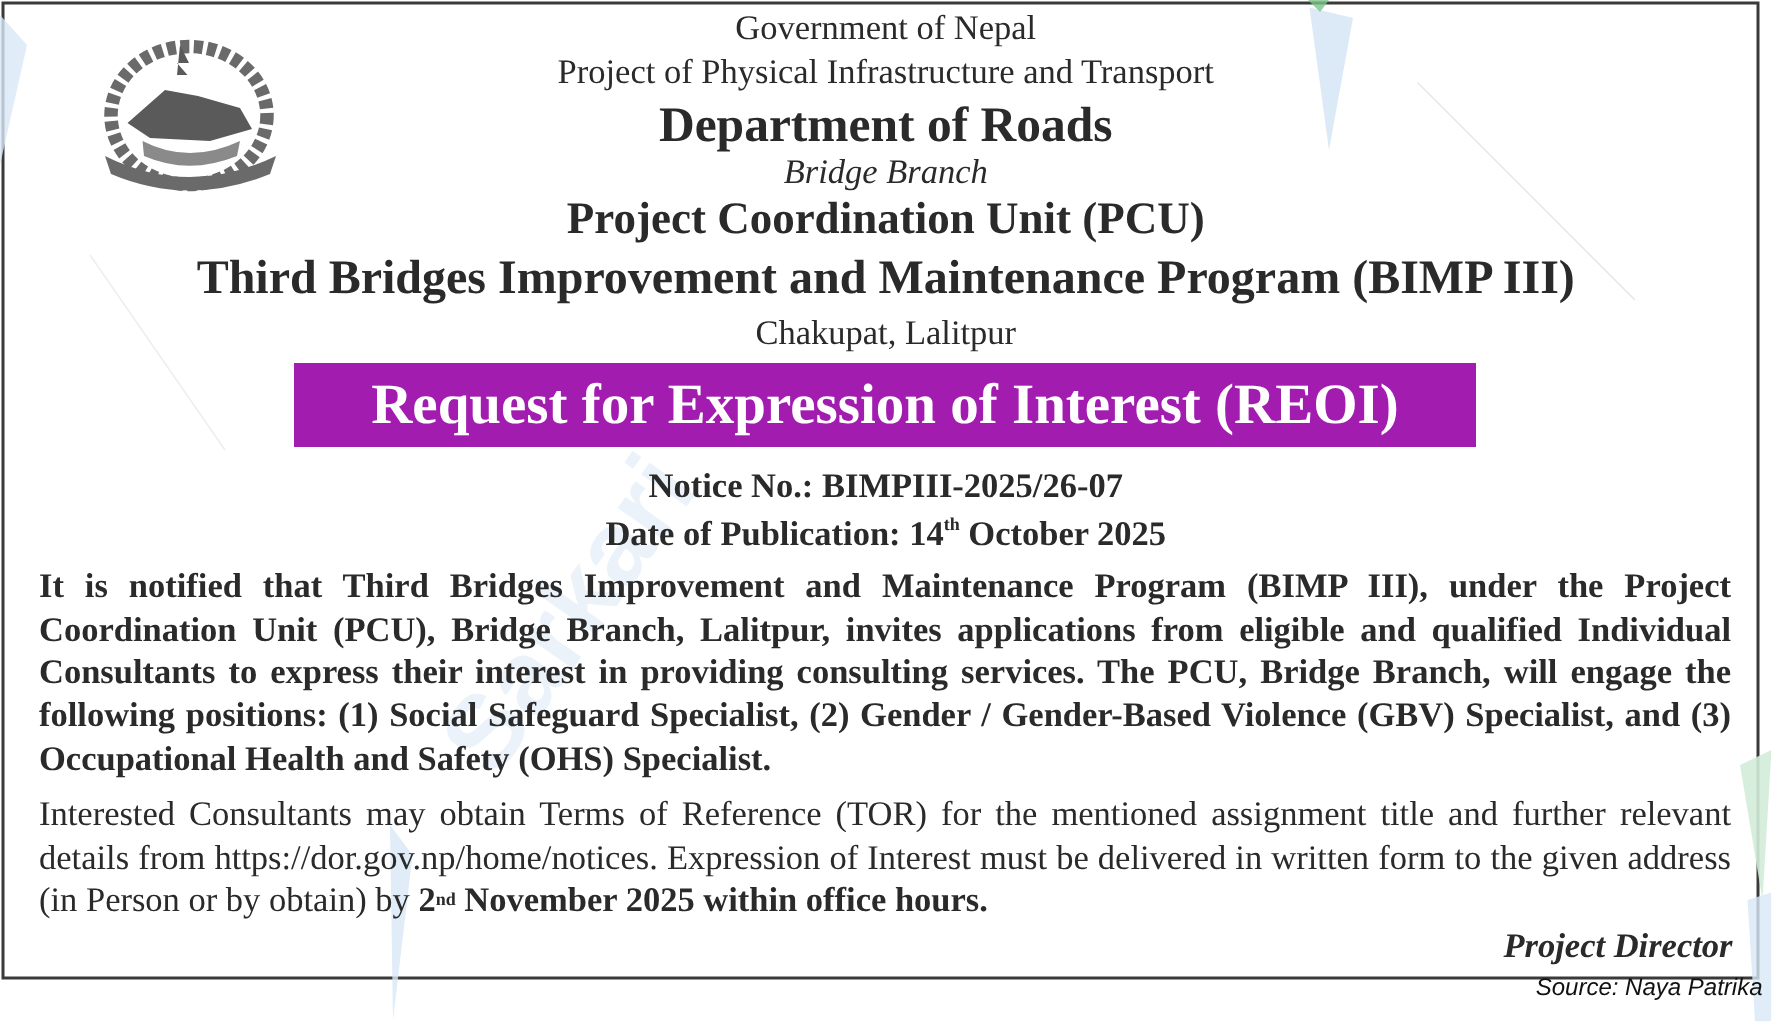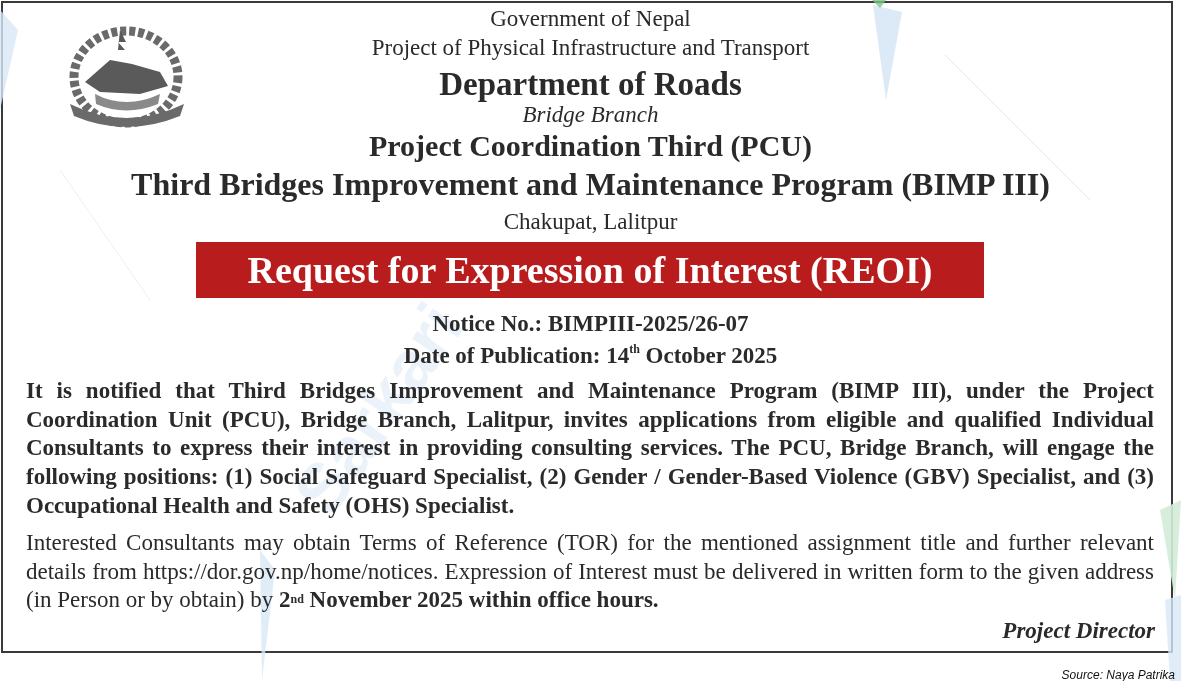--- a/index.html
+++ b/index.html
@@ -8,30 +8,30 @@
   .wm { position:absolute; pointer-events:none; }
   .emblem { position:absolute; left:60px; top:22px; width:135px; height:110px; }
   .hdr { position:absolute; left:0; width:1181px; text-align:center; white-space:nowrap; }
   .l1 { top:6px; font-size:23px; }
   .l2 { top:35px; font-size:23px; }
   .l3 { top:66px; font-size:33px; font-weight:bold; }
   .l4 { top:102px; font-size:23px;font-style:italic; }
   .l5 { top:129px; font-size:30px; font-weight:bold; }
   .l6 { top:166px; font-size:32px; font-weight:bold; }
   .l7 { top:209px; font-size:23px; }
-  .banner { position:absolute; left:196px; top:242px; width:788px; height:56px; background:#b91c1c; color:#fff; font-weight:bold; font-size:38px; text-align:center; line-height:56px; white-space:nowrap; }
+  .banner { position:absolute; left:196px; top:242px; width:788px; height:56px; background:#a21caf; color:#fff; font-weight:bold; font-size:38px; text-align:center; line-height:56px; white-space:nowrap; }
   .l8 { top:311px; font-size:23px; font-weight:bold; }
   .l9 { top:343px; font-size:23px; font-weight:bold; }
   sup { font-size:12px; vertical-align:top; position:relative; top:-1px;margin-top:16px; }
   .para { position:absolute; left:26px; width:1128px; font-size:23px; line-height:28.7px; text-align:justify; }
   .p1 { top:377px;font-weight:bold; }
   .p2 { top:529px; }
   .para b { font-weight:bold; }
   .sign { position:absolute; right:26px; top:618px; font-size:23px; font-weight:bold; font-style:italic; }
-  .source { position:absolute; right:6px; top:668px; font-family:"Liberation Sans", sans-serif; font-style:italic; font-size:12px; color:#111; }
+  .source { position:absolute; right:6px; top:650px; font-family:"Liberation Sans", sans-serif; font-style:italic; font-size:16px; color:#111; }
 </style>
 </head>
 <body>
 
 <div class="frame"></div>
 
 <svg class="wm" width="1181" height="681" style="left:0;top:0;">
   <polygon points="0,10 18,30 0,110" fill="#d8e7f5" opacity="0.8"></polygon>
   <polygon points="873,5 902,12 886,100" fill="#d8e7f5" opacity="0.9"></polygon>
   <polygon points="872,0 886,0 880,8" fill="#7cc48a" opacity="0.8"></polygon>
@@ -48,21 +48,21 @@
   <path d="M25 60 L50 38 L72 42 L100 50 L108 64 L80 72 L40 70 Z" fill="#5a5a5a"></path>
   <path d="M35 72 Q66 88 100 72 L98 82 Q66 95 36 82 Z" fill="#8a8a8a"></path>
   <path d="M60 8 L66 20 L58 20 L65 28 L58 28 Z" fill="#5a5a5a"></path>
   <path d="M10 82 Q66 110 124 82 L120 94 Q66 116 14 94 Z" fill="#6a6a6a"></path>
 </svg>
 
 <div class="hdr l1">Government of Nepal</div>
 <div class="hdr l2">Project of Physical Infrastructure and Transport</div>
 <div class="hdr l3">Department of Roads</div>
 <div class="hdr l4">Bridge Branch</div>
-<div class="hdr l5">Project Coordination Third (PCU)</div>
+<div class="hdr l5">Project Coordination Unit (PCU)</div>
 <div class="hdr l6">Third Bridges Improvement and Maintenance Program (BIMP III)</div>
 <div class="hdr l7">Chakupat, Lalitpur</div>
 
 <div class="banner">Request for Expression of Interest (REOI)</div>
 
 <div class="hdr l8">Notice No.: BIMPIII-2025/26-07</div>
 <div class="hdr l9"><span>Date of Publication: 14</span><sup>th</sup><span> October 2025</span></div>
 
 <div class="para p1">It is notified that Third Bridges Improvement and Maintenance Program (BIMP III), under the Project Coordination Unit (PCU), Bridge Branch, Lalitpur, invites applications from eligible and qualified Individual Consultants to express their interest in providing consulting services. The PCU, Bridge Branch, will engage the following positions: (1) Social Safeguard Specialist, (2) Gender / Gender-Based Violence (GBV) Specialist, and (3) Occupational Health and Safety (OHS) Specialist.</div>
 <div class="para p2"><span>Interested Consultants may obtain Terms of Reference (TOR) for the mentioned assignment title and further relevant details from https://dor.gov.np/home/notices. Expression of Interest must be delivered in written form to the given address (in Person or by obtain) by </span><b><span>2</span><sup>nd</sup><span> November 2025 within office hours.</span></b></div>

